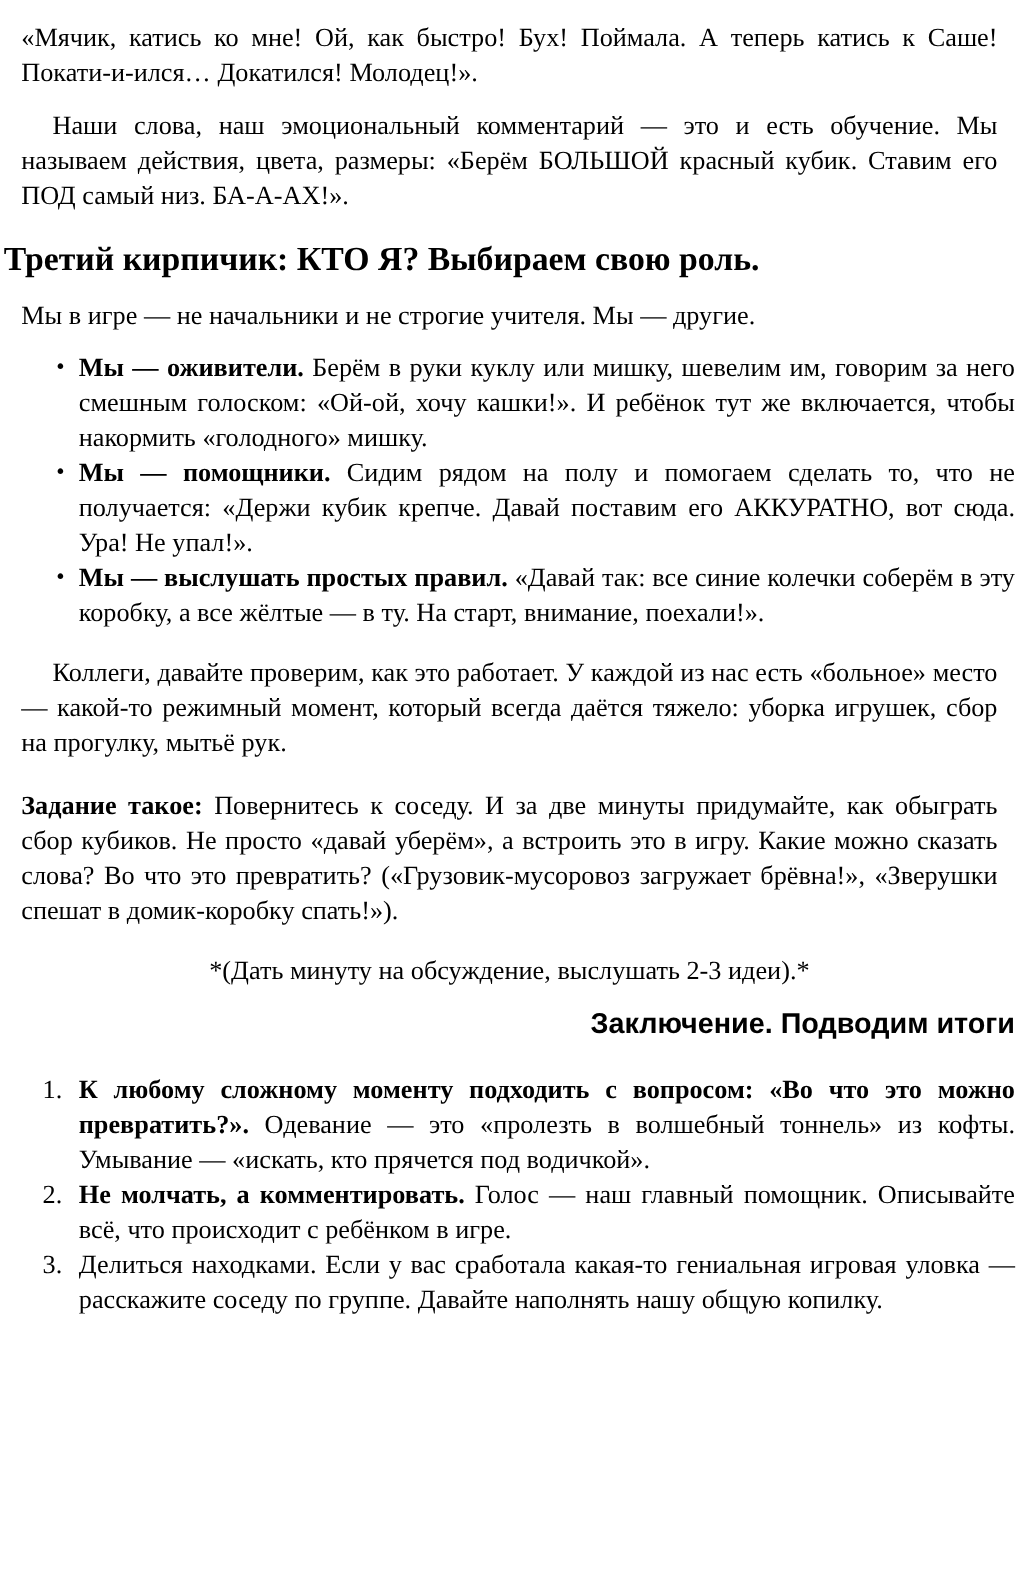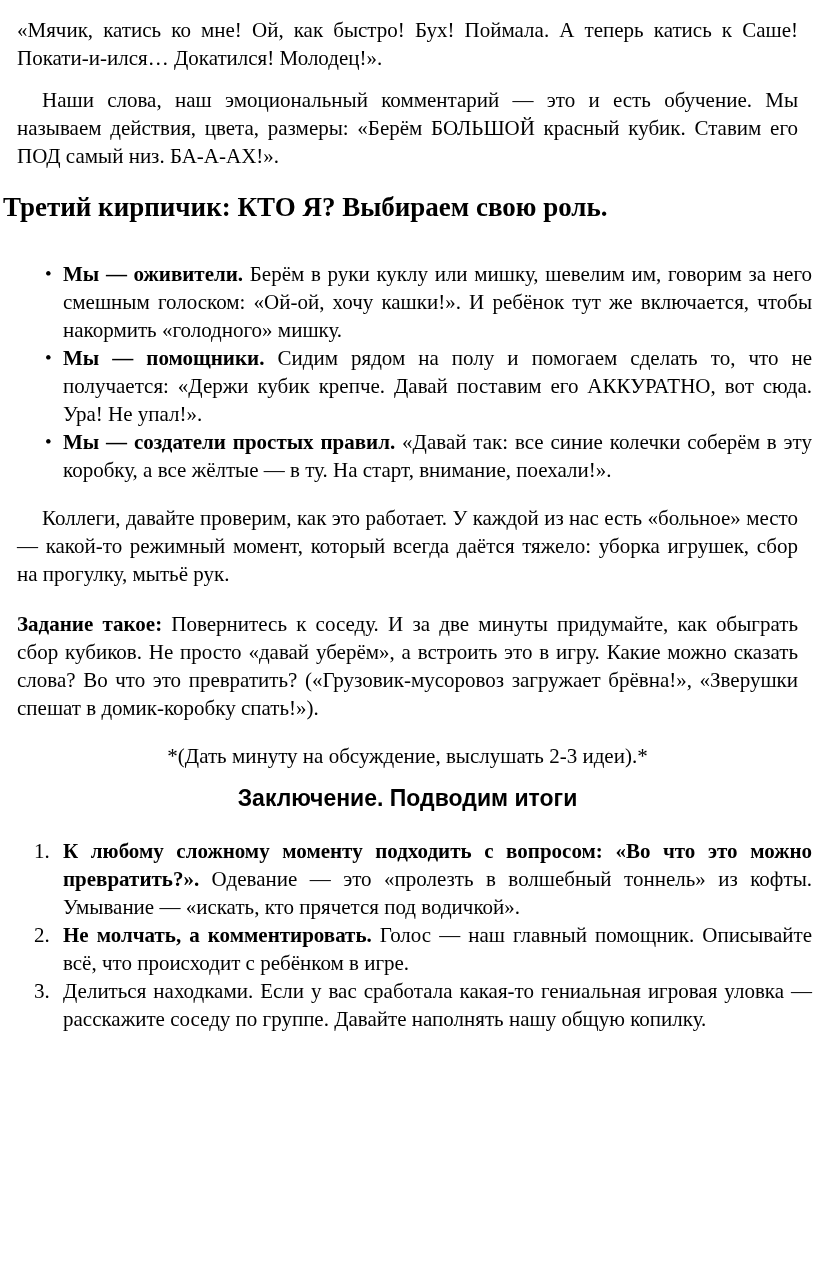--- a/index.html
+++ b/index.html
@@ -15,30 +15,30 @@
   }
   .page { padding: 2px 4px 0 3px; }
   p { margin: 14px; text-align: justify; }
   .indent { text-indent: 25px; }
   .plain { text-align: center; }
   h1 {
     font-family: "Liberation Serif", "DejaVu Serif", serif;
     font-size: 27px;
     line-height: 34px;
     font-weight: bold;
-    margin: 20px 0 36px 0;
+    margin: 20px 0 14px 0;
     text-align: left;
   }
   h2 {
     font-family: "Liberation Sans", "DejaVu Sans", sans-serif;
     font-size: 23px;
     line-height: 29px;
     font-weight: bold;
     margin: 2px 0 1px 0;
-    text-align: center;
+    text-align: right;
   }
   ul.doc-list, ol.doc-list {
     list-style: none;
     margin: 0;
     padding: 0 0 0 60px;
   }
   ul.doc-list li, ol.doc-list li {
     position: relative;
     text-align: justify;
   }
@@ -64,33 +64,34 @@
 <body style="background: rgb(255, 255, 255); color: rgb(0, 0, 0);">
 
 <div class="page">
 
   <p>«Мячик, катись ко мне! Ой, как быстро! Бух! Поймала. А теперь катись к Саше! Покати-и-ился… Докатился! Молодец!».</p>
 
   <p class="indent">Наши слова, наш эмоциональный комментарий — это и есть обучение. Мы называем действия, цвета, размеры: «Берём БОЛЬШОЙ красный кубик. Ставим его ПОД самый низ. БА-А-АХ!».</p>
 
   <h1>Третий кирпичик: КТО Я? Выбираем свою роль.</h1>
 
+  <p>Мы в игре — не начальники и не строгие учителя. Мы — другие.</p>
 
   <ul class="doc-list">
     <li>
       <span class="bullet-marker">•</span>
       <b>Мы — оживители.</b><span> Берём в руки куклу или мишку, шевелим им, говорим за него смешным голоском: «Ой-ой, хочу кашки!». И ребёнок тут же включается, чтобы накормить «голодного» мишку.</span>
     </li>
     <li>
       <span class="bullet-marker">•</span>
       <b>Мы — помощники.</b><span> Сидим рядом на полу и помогаем сделать то, что не получается: «Держи кубик крепче. Давай поставим его АККУРАТНО, вот сюда. Ура! Не упал!».</span>
     </li>
     <li>
       <span class="bullet-marker">•</span>
-      <b>Мы — создатели простых правил.</b><span> «Давай так: все синие колечки соберём в эту коробку, а все жёлтые — в ту. На старт, внимание, поехали!».</span>
+      <b>Мы — выслушать простых правил.</b><span> «Давай так: все синие колечки соберём в эту коробку, а все жёлтые — в ту. На старт, внимание, поехали!».</span>
     </li>
   </ul>
 
   <p class="indent mt-colleagues">Коллеги, давайте проверим, как это работает. У каждой из нас есть «больное» место — какой-то режимный момент, который всегда даётся тяжело: уборка игрушек, сбор на прогулку, мытьё рук.</p>
 
   <p class="mt-task">
     <b>Задание такое:</b><span> Повернитесь к соседу. И за две минуты придумайте, как обыграть сбор кубиков. Не просто «давай уберём», а встроить это в игру. Какие можно сказать слова? Во что это превратить? («Грузовик-мусоровоз загружает брёвна!», «Зверушки спешат в домик-коробку спать!»).</span>
   </p>
 
   <p class="plain mt-note">*(Дать минуту на обсуждение, выслушать 2-3 идеи).*</p>

